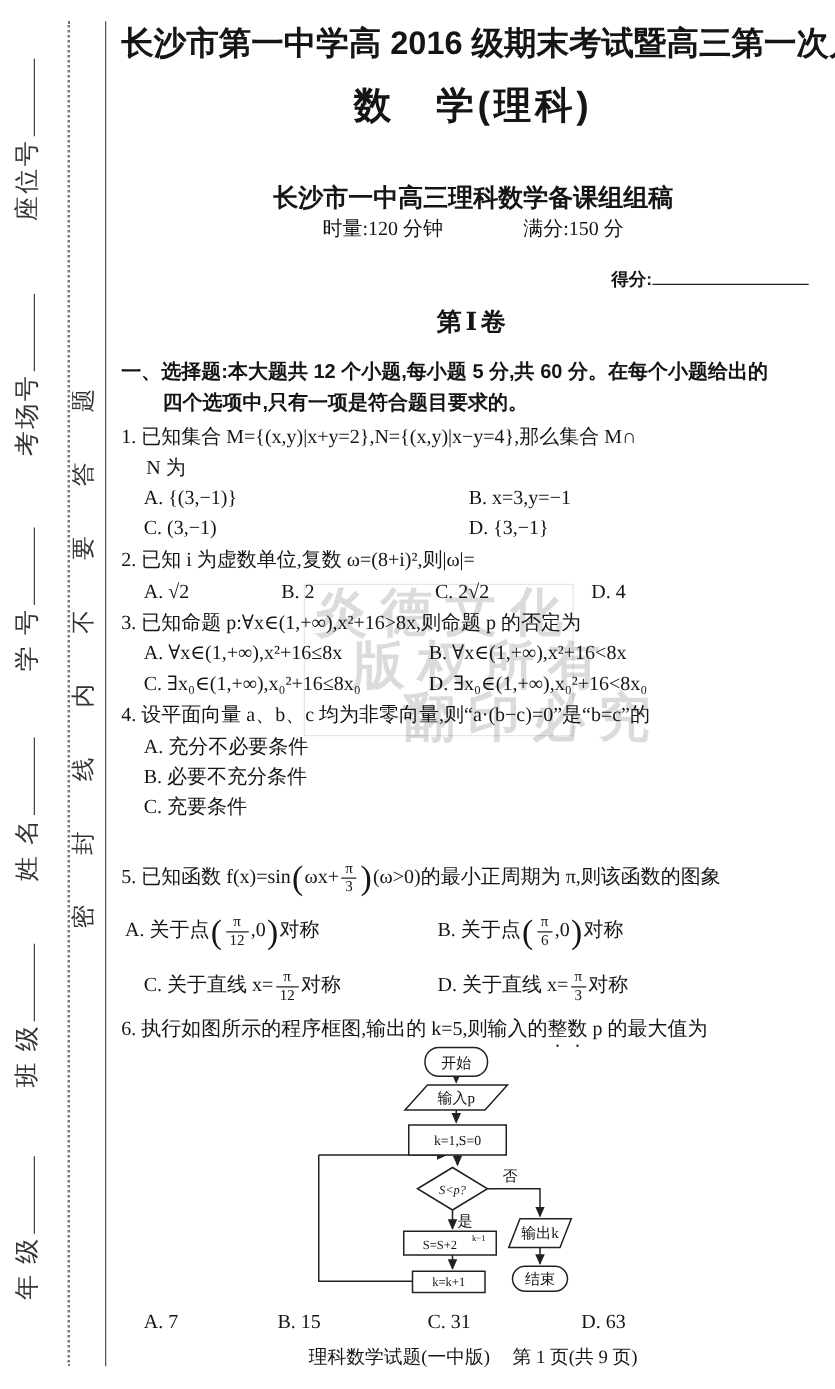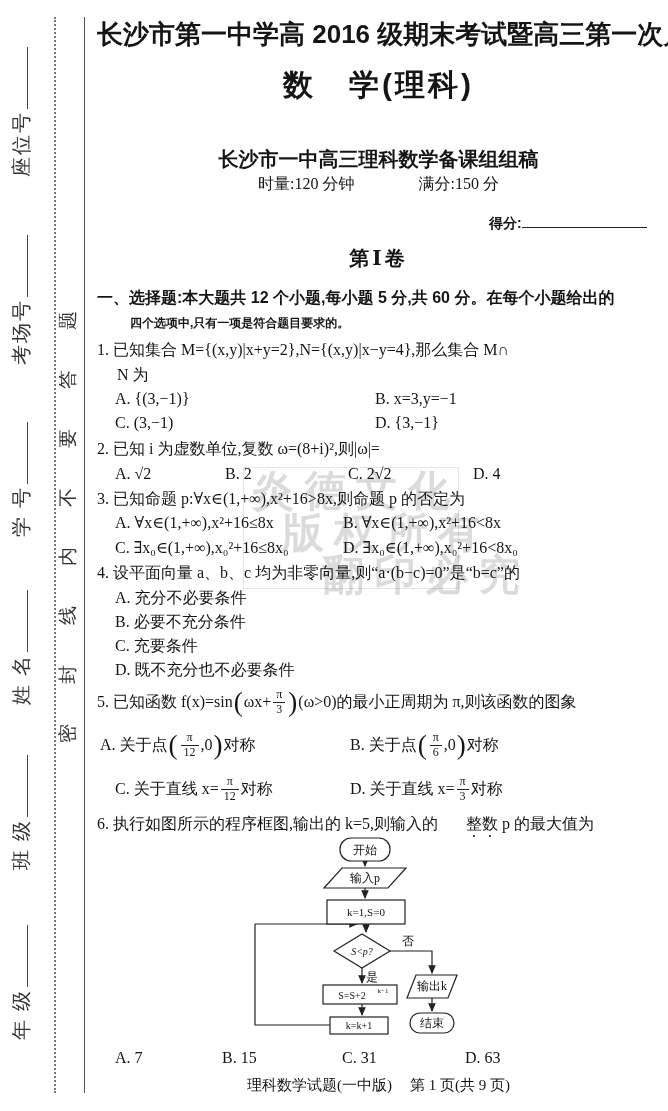--- a/index.html
+++ b/index.html
@@ -7,21 +7,21 @@
         font-family:"Liberation Serif","DejaVu Serif",serif;color:#151515;}
   .hei{font-family:"Liberation Sans","DejaVu Sans",sans-serif;font-weight:700;}
   .line{position:absolute;white-space:nowrap;font-size:16px;line-height:24px;}
   .fx{display:flex;align-items:center;}
   .blank{display:inline-block;border-bottom:1.5px solid #222;height:16px;vertical-align:baseline;}
   .frac{display:inline-block;text-align:center;font-size:12px;line-height:1.15;vertical-align:middle;margin:0 2px;}
   .frac .num{display:block;padding:0 3px;}
   .frac .den{display:block;border-top:1px solid #222;padding:0 3px;}
   .bigp{font-size:27px;line-height:1;font-weight:400;margin:0 1px;}
   .emph{text-emphasis:filled dot;-webkit-text-emphasis:filled dot;
-        text-emphasis-position:under right;margin-left:28px;-webkit-text-emphasis-position:under right;}
+        text-emphasis-position:under right;-webkit-text-emphasis-position:under right;}
   
   .mstrip{position:absolute;left:0;top:1111px;width:1111px;height:94px;
           transform:rotate(-90deg);transform-origin:0 0;}
   .mfield{position:absolute;top:8px;white-space:nowrap;}
   .mlabel{font-size:20px;letter-spacing:2px;color:#333;}
   .mline{display:inline-block;width:62px;border-bottom:1.5px solid #444;height:17px;margin-left:2px;}
   .dotline{position:absolute;top:54px;left:18px;width:1076px;border-top:2px dotted #777;}
   .solidline{position:absolute;top:84px;left:18px;width:1076px;border-top:1.5px solid #555;}
   .sealchar{position:absolute;top:57px;font-size:19px;color:#333;line-height:22px;}
   
@@ -67,21 +67,21 @@
   <div class="line hei" style="left:97px;top:146px;width:563px;text-align:center;font-size:20px;line-height:26px">长沙市一中高三理科数学备课组组稿</div>
   <div class="line" style="left:97px;top:172px;width:563px;text-align:center">
     <span>时量:120 分钟</span><span style="display:inline-block;width:64px"></span><span>满分:150 分</span>
   </div>
   <div class="line" style="left:489px;top:211px;font-size:17px">
     <span class="hei" style="font-size:14px">得分:</span><span class="blank" style="width:125px"></span>
   </div>
 
   <div class="line" style="left:97px;top:246px;width:563px;text-align:center;font-size:20px;font-weight:700;letter-spacing:3px">第Ⅰ卷</div>
   <div class="line hei" style="left:97px;top:286px;font-size:16px">一、选择题:本大题共 12 个小题,每小题 5 分,共 60 分。在每个小题给出的</div>
-  <div class="line hei" style="left:130px;top:311px;font-size:12px">四个选项中,只有一项是符合题目要求的。</div>
+  <div class="line hei" style="left:130px;top:311px;font-size:16px">四个选项中,只有一项是符合题目要求的。</div>
 
   <div class="line" style="left:97px;top:338px">1. 已知集合 M={(x,y)|x+y=2},N={(x,y)|x−y=4},那么集合 M∩</div>
   <div class="line" style="left:117px;top:363px">N 为</div>
   <div class="line" style="left:115px;top:387px">A. {(3,−1)}</div>
   <div class="line" style="left:375px;top:387px">B. x=3,y=−1</div>
   <div class="line" style="left:115px;top:411px">C. (3,−1)</div>
   <div class="line" style="left:375px;top:411px">D. {3,−1}</div>
 
   <div class="line" style="left:97px;top:437px">2. 已知 i 为虚数单位,复数 ω=(8+i)²,则|ω|=</div>
   <div class="line" style="left:115px;top:462px">A. √2</div>
@@ -92,21 +92,20 @@
   <div class="line" style="left:97px;top:487px">3. 已知命题 p:∀x∈(1,+∞),x²+16&gt;8x,则命题 p 的否定为</div>
   <div class="line" style="left:115px;top:511px">A. ∀x∈(1,+∞),x²+16≤8x</div>
   <div class="line" style="left:343px;top:511px">B. ∀x∈(1,+∞),x²+16&lt;8x</div>
   <div class="line" style="left:115px;top:536px">C. ∃x₀∈(1,+∞),x₀²+16≤8x₀</div>
   <div class="line" style="left:343px;top:536px">D. ∃x₀∈(1,+∞),x₀²+16&lt;8x₀</div>
 
   <div class="line" style="left:97px;top:561px">4. 设平面向量 a、b、c 均为非零向量,则“a·(b−c)=0”是“b=c”的</div>
   <div class="line" style="left:115px;top:610px">B. 必要不充分条件</div>
   <div class="line" style="left:115px;top:586px">A. 充分不必要条件</div>
   <div class="line" style="left:115px;top:634px">C. 充要条件</div>
-  <div class="line" style="left:115px;top:658px">D. 既不充分也不必要条件</div>
 
   <div class="line fx" style="left:97px;top:682px;height:40px">
     <span>5. 已知函数 f(x)=sin</span>
       <span class="bigp">(</span>
       <span>ωx+</span>
       <span class="frac">
         <span class="num">π</span>
         <span class="den">3</span>
       </span>
       <span class="bigp">)</span>

